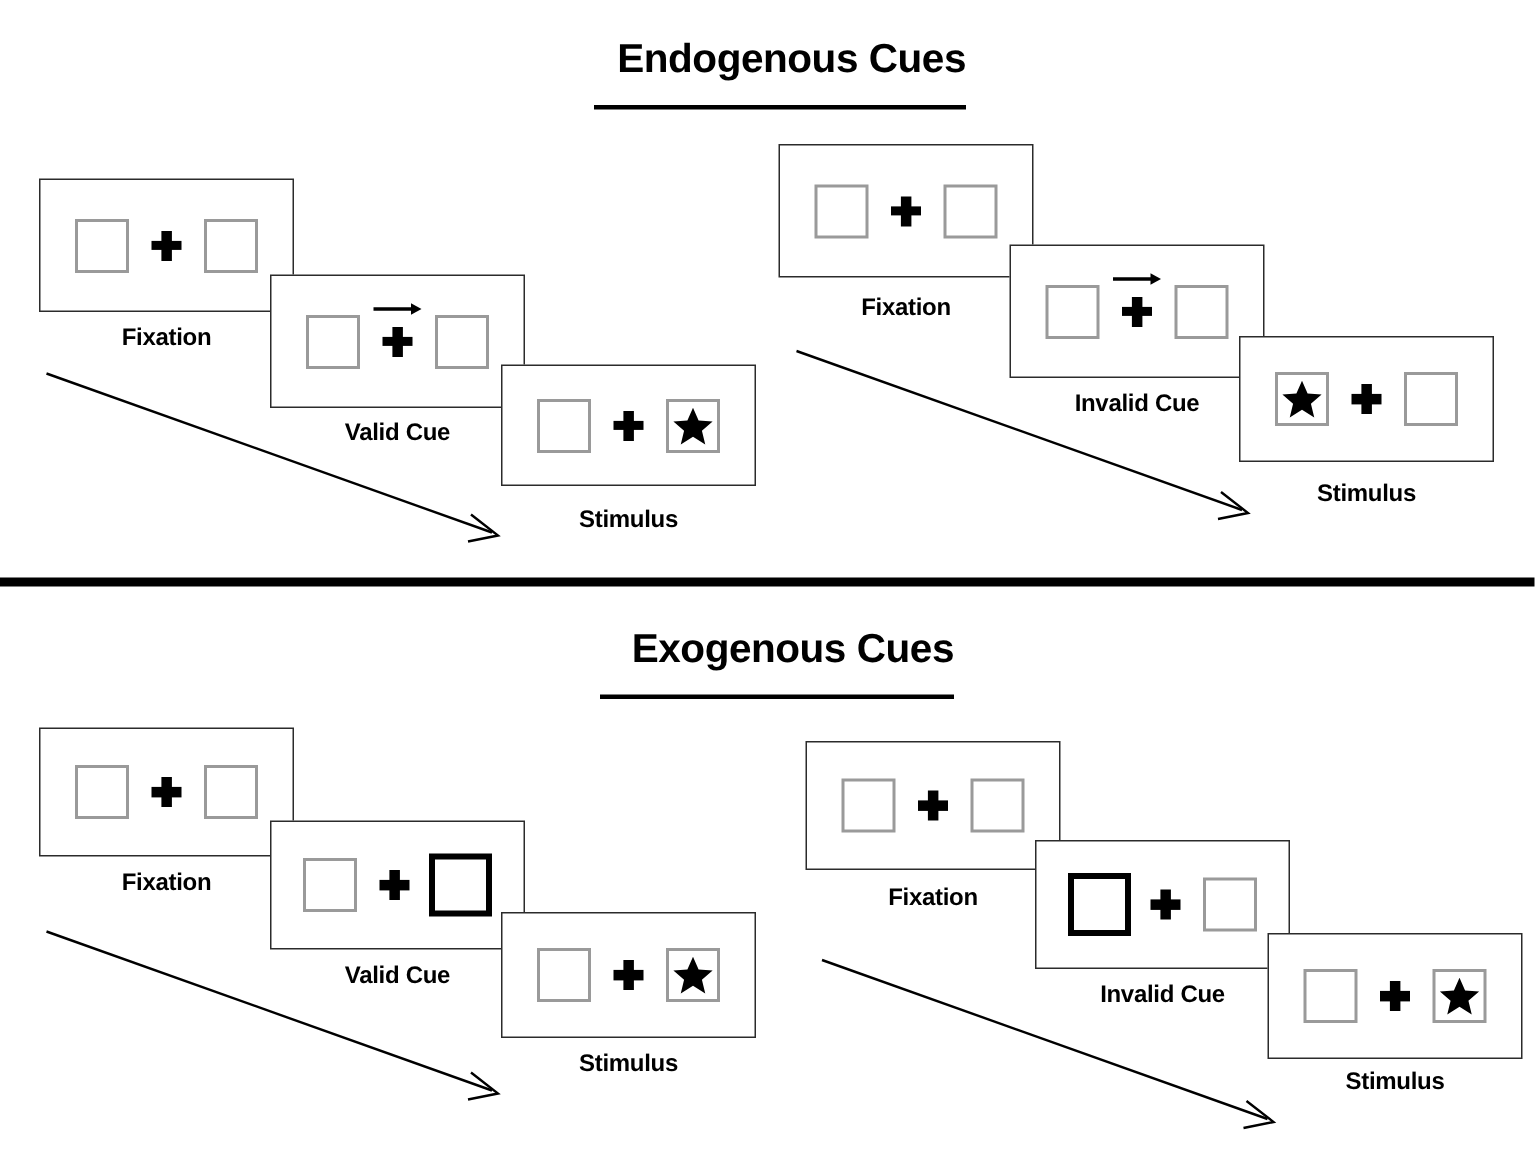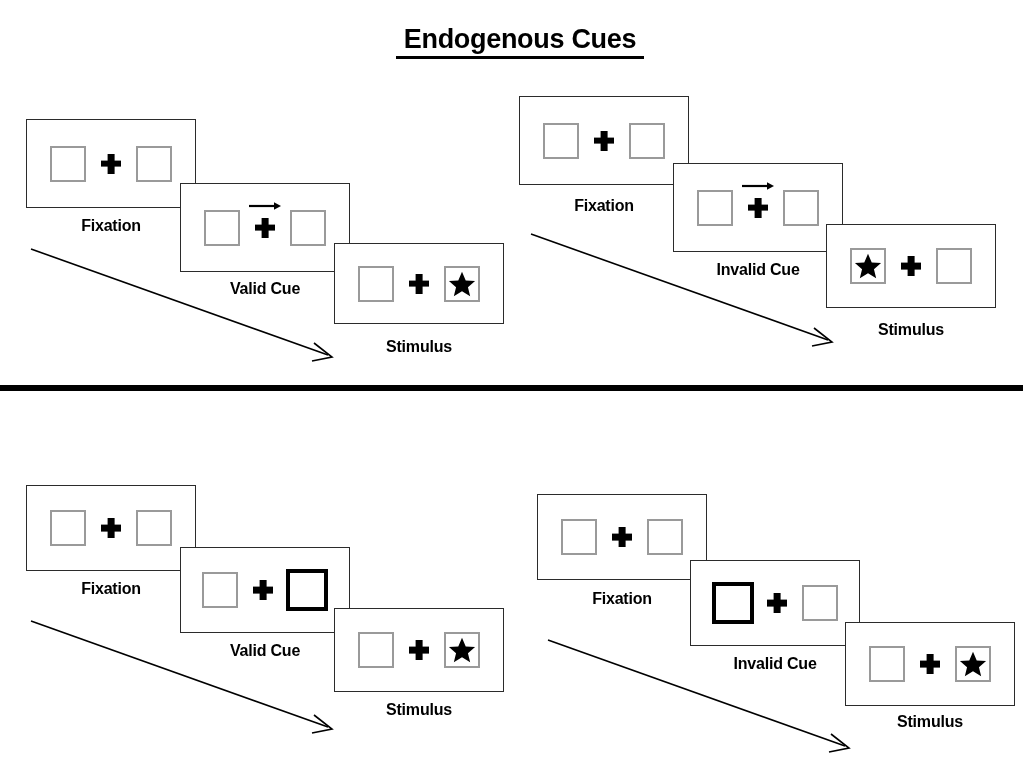--- a/index.html
+++ b/index.html
@@ -22,24 +22,24 @@
     width: 1023px;
     height: 767px;
   }
 
   
   .section-title {
     position: absolute;
     font-size: 27px;
     font-weight: bold;
     letter-spacing: -0.3px;
-    text-align: center;
+    text-align: right;
     white-space: nowrap;
     border-bottom: 3px solid #000;
-    padding-bottom: 1px;
+    padding-bottom: 15px;
     line-height: 1.1;
   }
 
   
   .divider {
     position: absolute;
     left: 0;
     width: 1023px;
     height: 6px;
     background: #000000;
@@ -246,20 +246,21 @@
   </div>
   <div class="panel-label" style="left:826px; top:321px; width:170px;">Stimulus</div>
 
   <svg class="flow-arrow" style="left:528px; top:230px;" width="320" height="122">
     <line x1="3" y1="4" x2="300" y2="110" stroke="#000" stroke-width="1.6"></line>
     <polyline points="286,98 304,112 284,116" fill="none" stroke="#000" stroke-width="1.6"></polyline>
   </svg>
 
   <div class="divider" style="top:385px;"></div>
 
+  <div class="section-title" style="left:400px; top:418px; width:236px;">Exogenous Cues</div>
 
   <div class="frame" style="left:26px; top:485px; width:170px; height:86px;">
     <div class="frame-inner">
       <div class="box" style="width:36px;height:36px;"></div>
       <div class="spacer" style="width:14px;"></div>
       <div class="cross-wrap" style="width:22px;height:24px;">
         <div class="cross" style="width:20px;height:20px;"></div>
       </div>
       <div class="spacer" style="width:14px;"></div>
       <div class="box" style="width:36px;height:36px;"></div>

